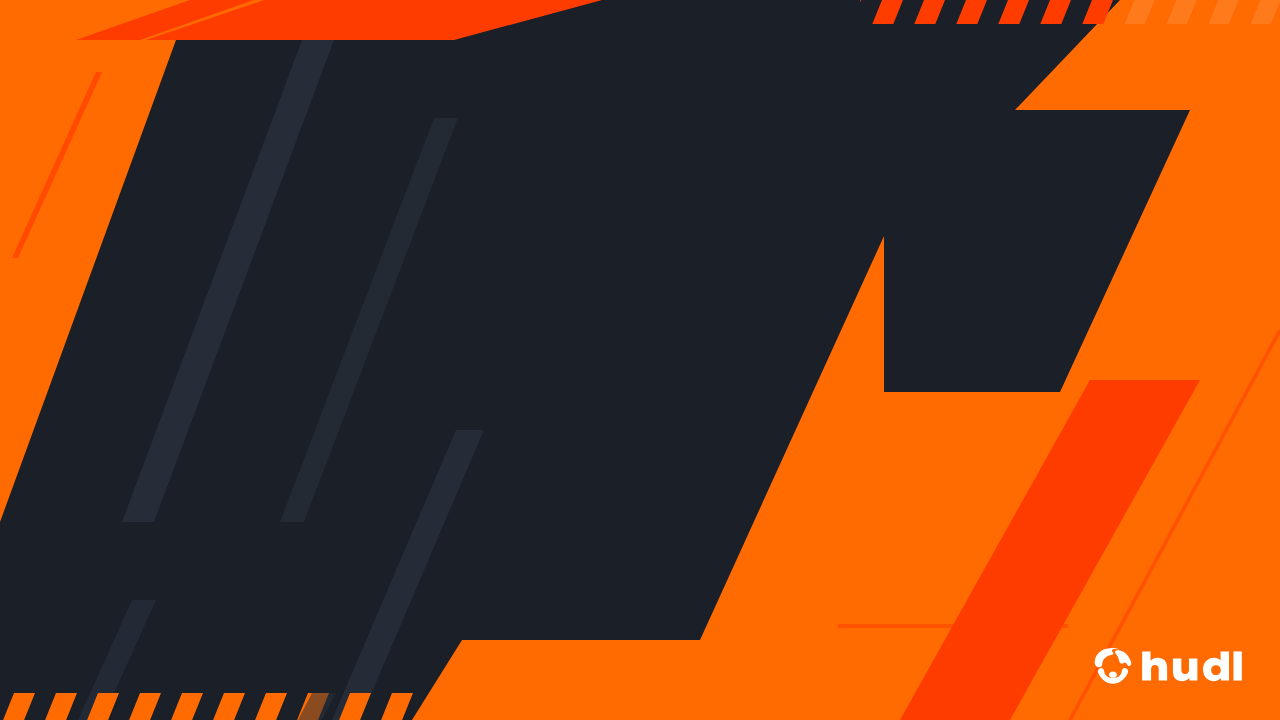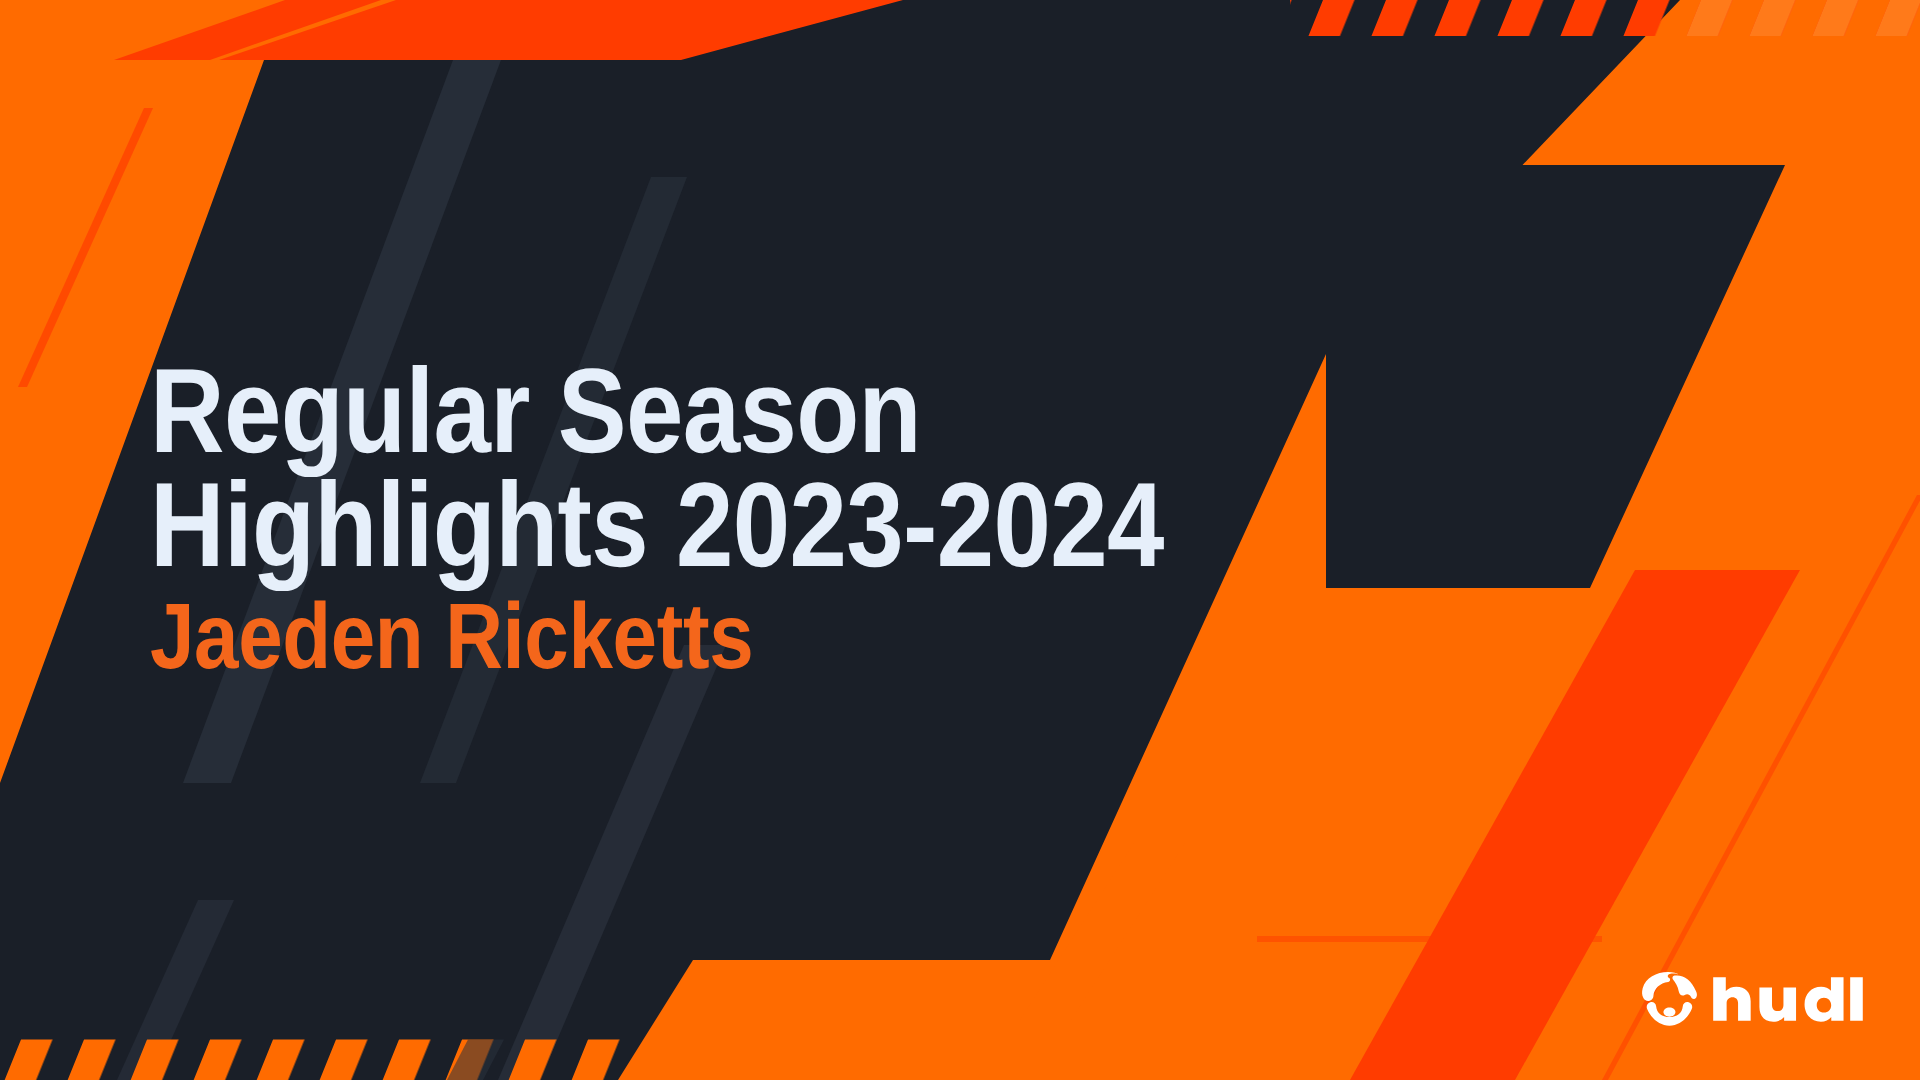--- a/index.html
+++ b/index.html
@@ -241,25 +241,20 @@
 
       <g clip-path="url(#clipBottomLeftHatch)">
         <rect x="-10" y="688" width="430" height="40" fill="url(#hatchOrange)"></rect>
       </g>
 
       <polygon points="312,693 336,693 322,720 298,720" fill="#2A313C" opacity="0.55"></polygon>
 
     </g>
   </svg>
 
-  <div class="title-block">
-    <div class="title-line">Regular Season</div>
-    <div class="title-line">Highlights 2023-2024</div>
-    <div class="subtitle-line">Jaeden Ricketts</div>
-  </div>
 
   <div class="hudl-logo">
     <svg class="hudl-mark" viewBox="0 0 64 62">
       <g fill="#FFFFFF">
         <path d="M30.5 2.2 C 18 2.2 6.5 8.5 3.4 19.6 C 1.2 27.4 4.8 33.2 9.2 33.2
                  C 12.4 33.2 14.6 31.0 14.9 27.6 C 15.6 19.8 21.8 14.0 30.6 12.9
                  C 33.0 12.6 33.4 9.6 31.4 8.4 C 29.6 7.3 29.9 4.6 32.2 4.2
                  C 36.4 3.4 40.3 3.9 43.2 5.4 C 40.0 3.2 35.5 2.2 30.5 2.2 Z"></path>
         <path d="M60.0 22.0 C 56.0 11.0 46.0 4.4 37.5 6.0 C 35.3 6.4 34.5 8.6 35.8 10.2
                  C 38.5 13.5 41.0 17.8 41.9 22.6 C 42.6 26.5 45.6 28.2 48.3 26.6

